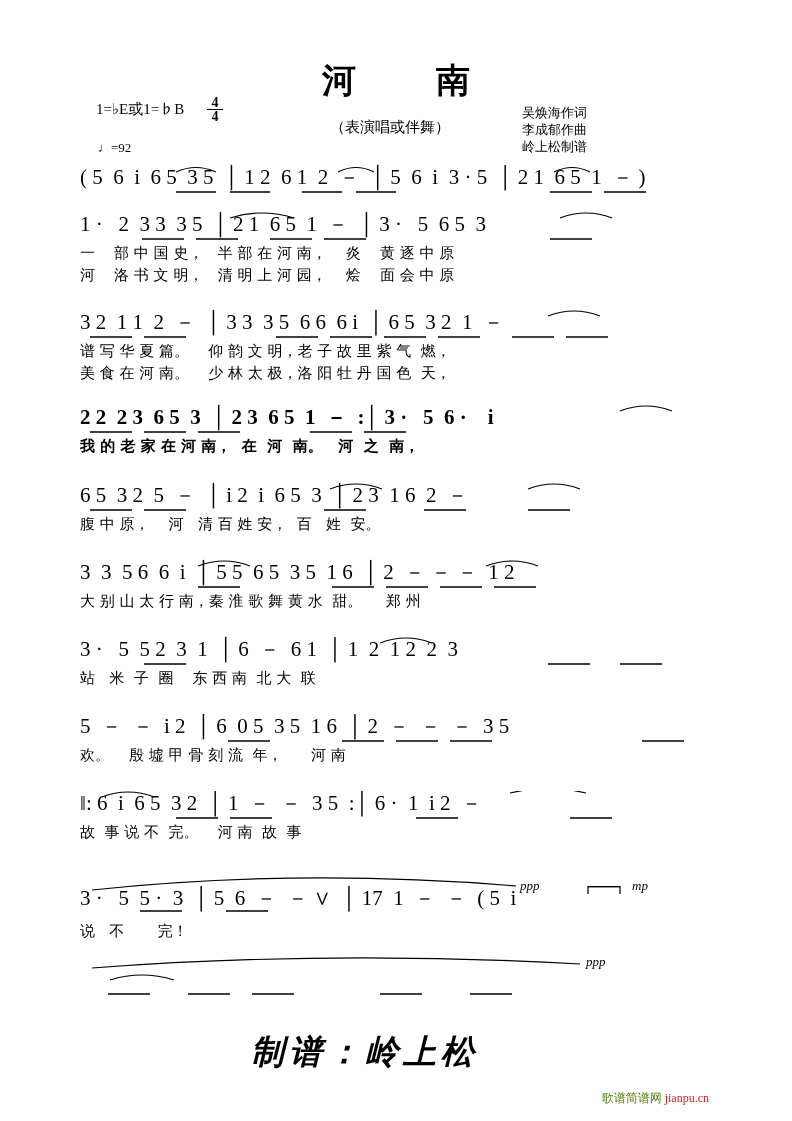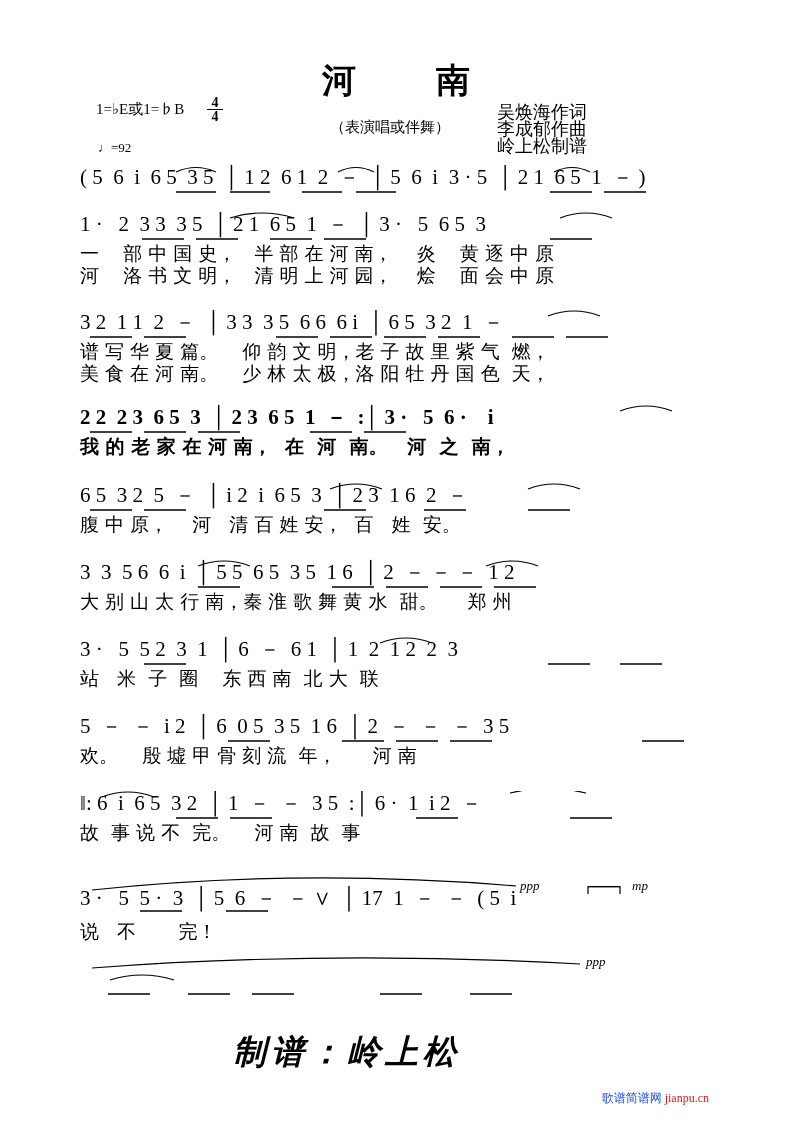--- a/index.html
+++ b/index.html
@@ -66,75 +66,75 @@
     position: absolute;
     left: 330px;
     top: 118px;
     font-size: 15px;
     white-space: nowrap;
   }
   .credits {
     position: absolute;
     right: 140px;
     top: 104px;
-    font-size: 18px;
+    font-size: 13px;
     line-height: 17px;
     text-align: left;
     white-space: nowrap;
   }
   
   .sys {
     position: absolute;
     left: 80px;
     width: 636px;
   }
   .notes {
     font-family: "Liberation Serif", serif;
     font-size: 20px;
     letter-spacing: 0px;
     white-space: pre;
     line-height: 24px;
   }
   .lyr {
     font-family: "DejaVu Serif", serif;
-    font-size: 19px;
+    font-size: 15px;
     white-space: pre;
     line-height: 22px;
     letter-spacing: 0px;
   }
   .notes-wrap { position: relative; height: 30px; }
   .lyr-wrap { position: relative; }
   .big { font-size: 21px; }
   .small-mark {
     font-size: 13px;
     font-style: italic;
     font-family: "Liberation Serif", serif;
   }
   
   .sign {
     position: absolute;
-    left: 233px;
+    left: 251px;
     top: 1030px;
     font-size: 33px;
     font-family: "DejaVu Serif", serif;
     font-weight: bold;
     font-style: italic;
     letter-spacing: 5px;
     white-space: nowrap;
   }
   .site {
     position: absolute;
     right: 18px;
     bottom: 14px;
     font-size: 12px;
     color: #222;
     white-space: nowrap;
   }
   .site .red { color: #d2232a; }
-  .site .gray { color: #1d4ed8; }
+  .site .gray { color: #4d7c0f; }
 </style>
 </head>
 <body>
 
 <div class="page">
 
   <div class="title">河  南</div>
 
   <div class="keysig">
     <span>1=♭E或1=♭B</span>

